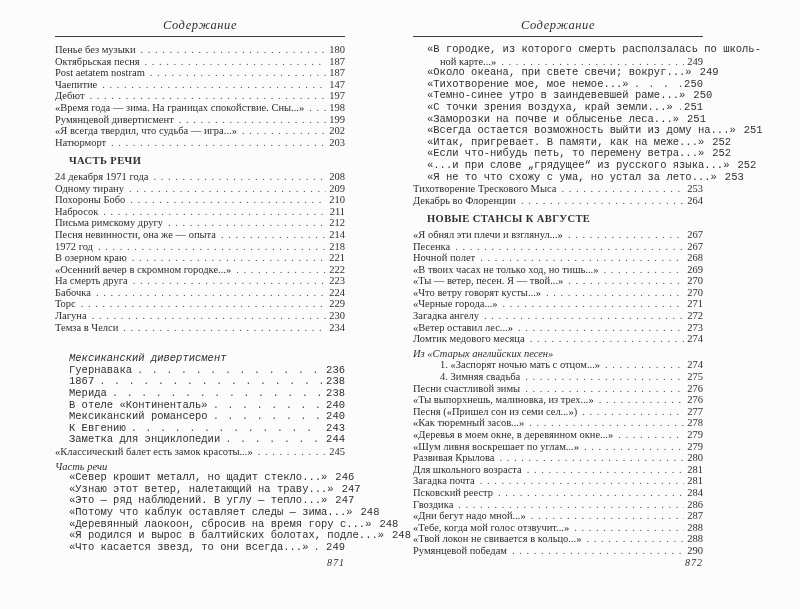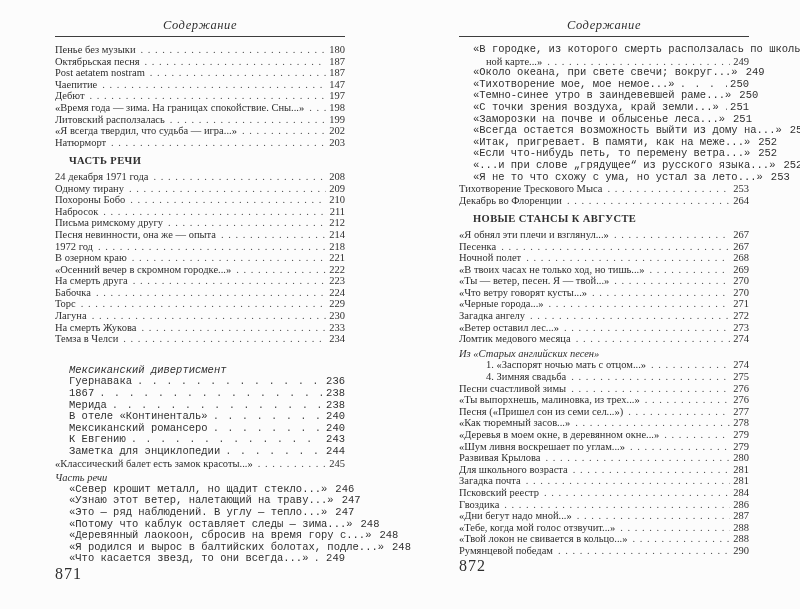--- a/index.html
+++ b/index.html
@@ -5,21 +5,21 @@
   html, body {
     margin: 0; padding: 0;
     width: 800px; height: 609px;
     background: #fcfcfc;
     font-family: "Liberation Serif", serif;
     color: #2f2f2f;
     overflow: hidden;
   }
   .spread {
     display: flex;
-    gap: 114px;
+    gap: 68px;
     padding: 18px 55px 0 55px;
     box-sizing: border-box;
     width: 800px;
   }
   .page {
     width: 290px;
     height: 552px;
     display: flex;
     flex-direction: column;
   }
@@ -61,25 +61,26 @@
     padding-left: 14px;
     margin: 7px 0 4px 0;
     letter-spacing: 0.4px;
   }
   .row.indent { padding-left: 14px; font-family: Liberation Mono, monospace; }
   .row.cont { padding-left: 27px; }
   .row.italic { font-style: italic; margin-top: 3px; }
   .row.italic.indent { margin-top: 20px; }
   .folio {
     margin-top: auto;
-    text-align: left;
-    font-size: 16px;
+    text-align: right;
+    font-size: 10px;
     letter-spacing: 1px;
     padding-bottom: 2px;
     flex: 0 0 auto;
+    font-style: italic;
   }
 </style>
 </head>
 <body>
 
 <div class="spread">
   <div class="page">
     <div class="page-header">Содержание</div>
     <div class="toc">
         <div class="row">
@@ -106,21 +107,21 @@
           <span class="title">Дебют</span>
           <span class="dots"></span>
           <span class="pnum">197</span>
         </div>
         <div class="row">
           <span class="title">«Время года — зима. На границах спокойствие. Сны...»</span>
           <span class="dots"></span>
           <span class="pnum">198</span>
         </div>
         <div class="row">
-          <span class="title">Литовский расползалась</span>
+          <span class="title">Румянцевой дивертисмент</span>
           <span class="dots"></span>
           <span class="pnum">199</span>
         </div>
         <div class="row">
           <span class="title">«Я всегда твердил, что судьба — игра...»</span>
           <span class="dots"></span>
           <span class="pnum">202</span>
         </div>
         <div class="row">
           <span class="title">Натюрморт</span>
@@ -187,25 +188,20 @@
         </div>
         <div class="row">
           <span class="title">Торс</span>
           <span class="dots"></span>
           <span class="pnum">229</span>
         </div>
         <div class="row">
           <span class="title">Лагуна</span>
           <span class="dots"></span>
           <span class="pnum">230</span>
-        </div>
-        <div class="row">
-          <span class="title">На смерть Жукова</span>
-          <span class="dots"></span>
-          <span class="pnum">233</span>
         </div>
         <div class="row">
           <span class="title">Темза в Челси</span>
           <span class="dots"></span>
           <span class="pnum">234</span>
         </div>
         <div class="row italic indent">
           <span class="title">Мексиканский дивертисмент</span>
         </div>
         <div class="row indent">

